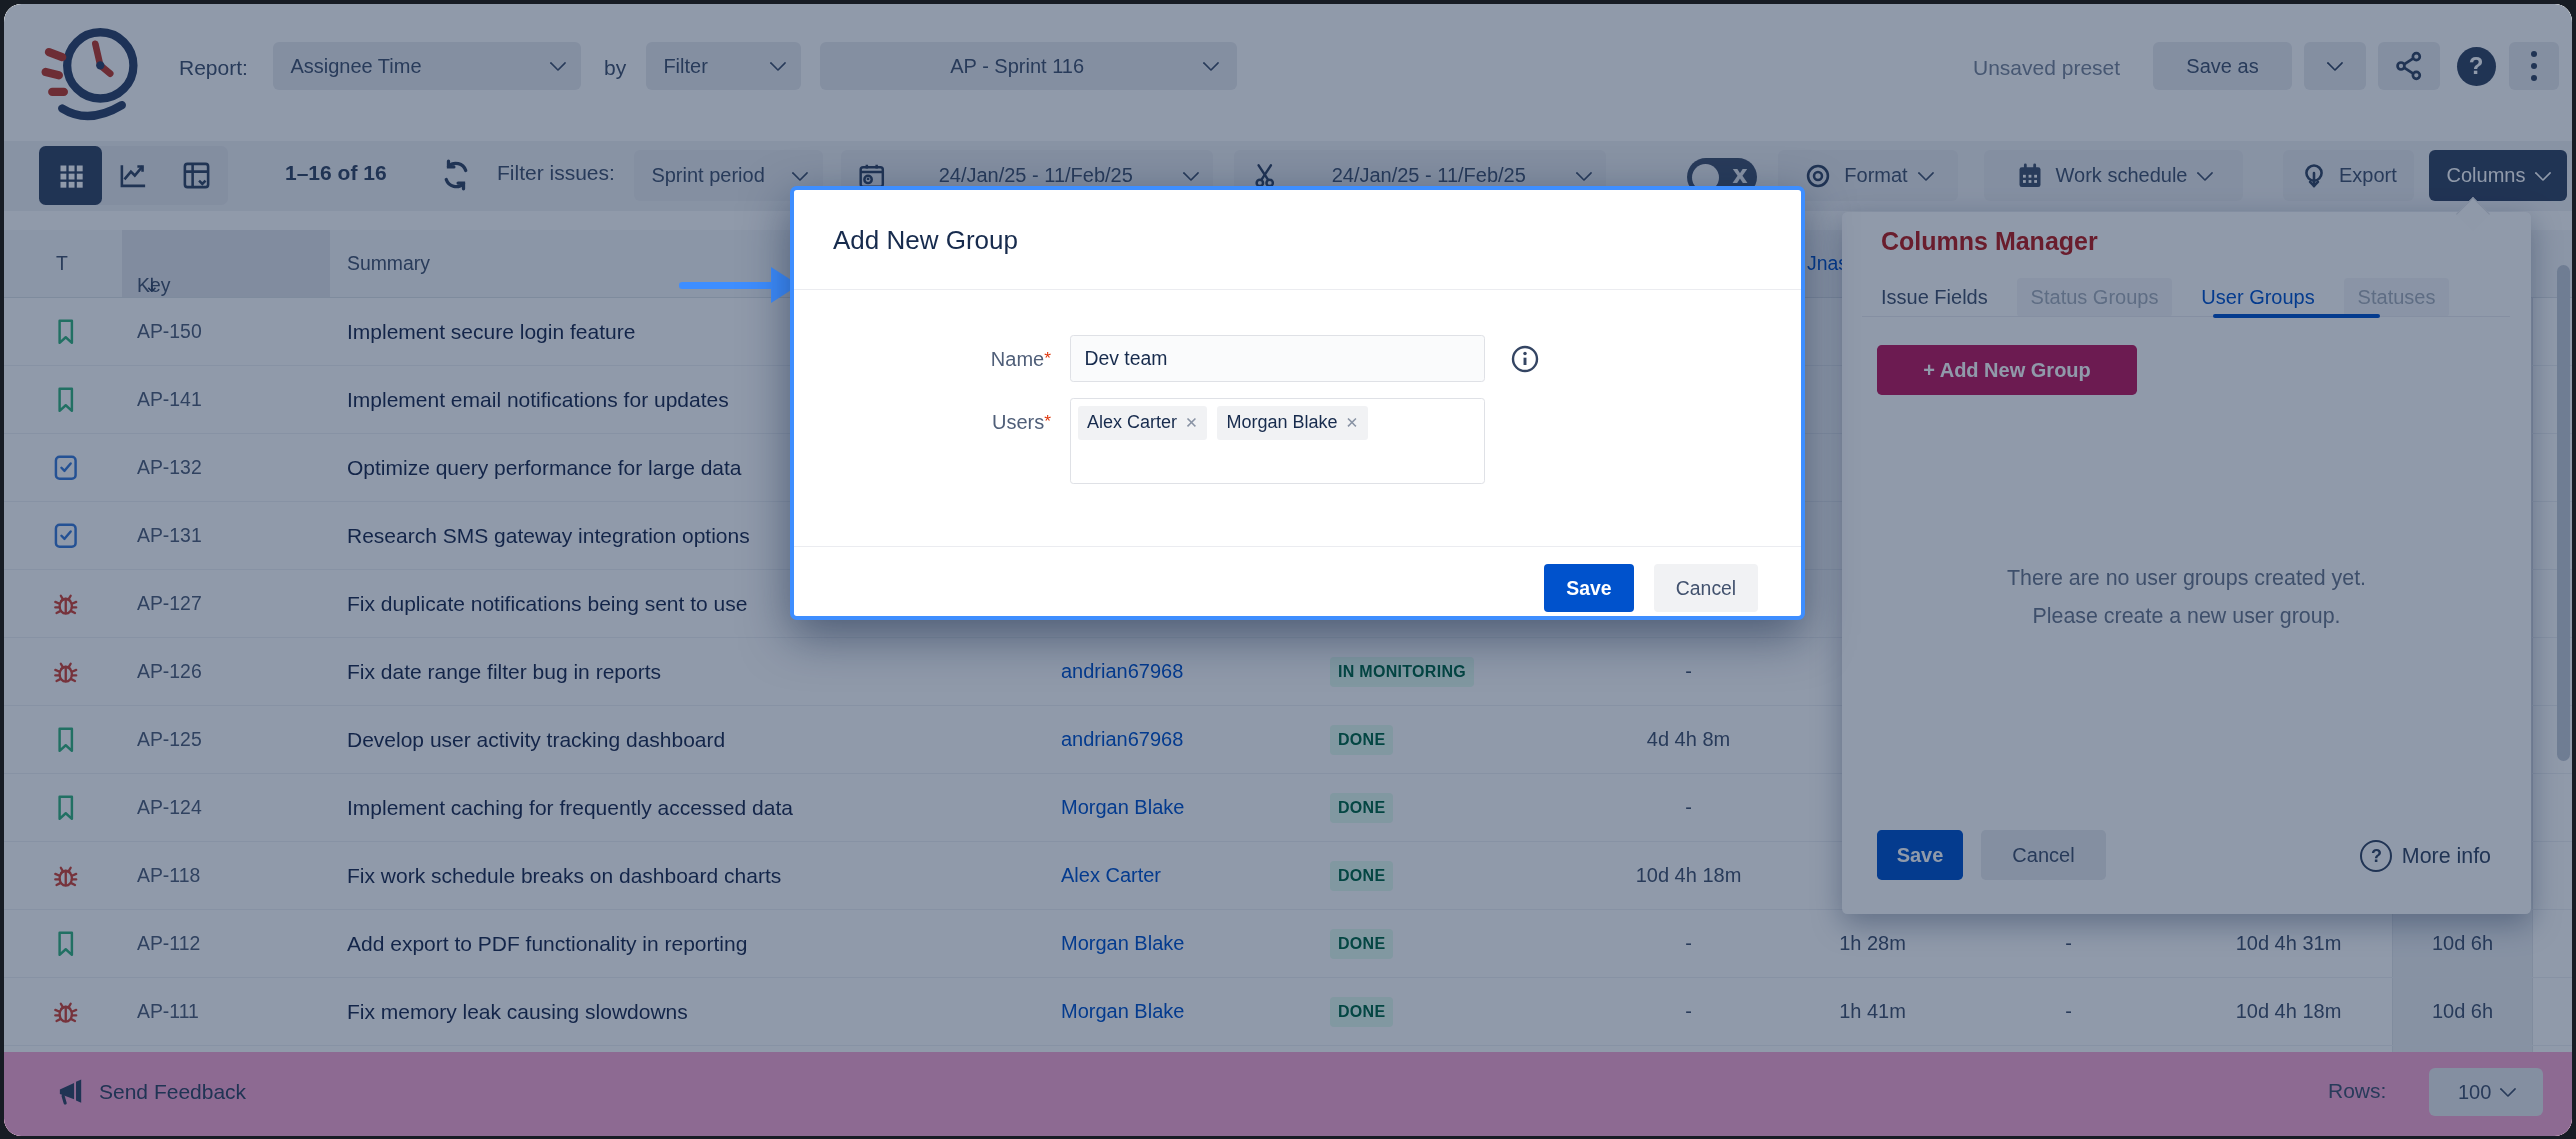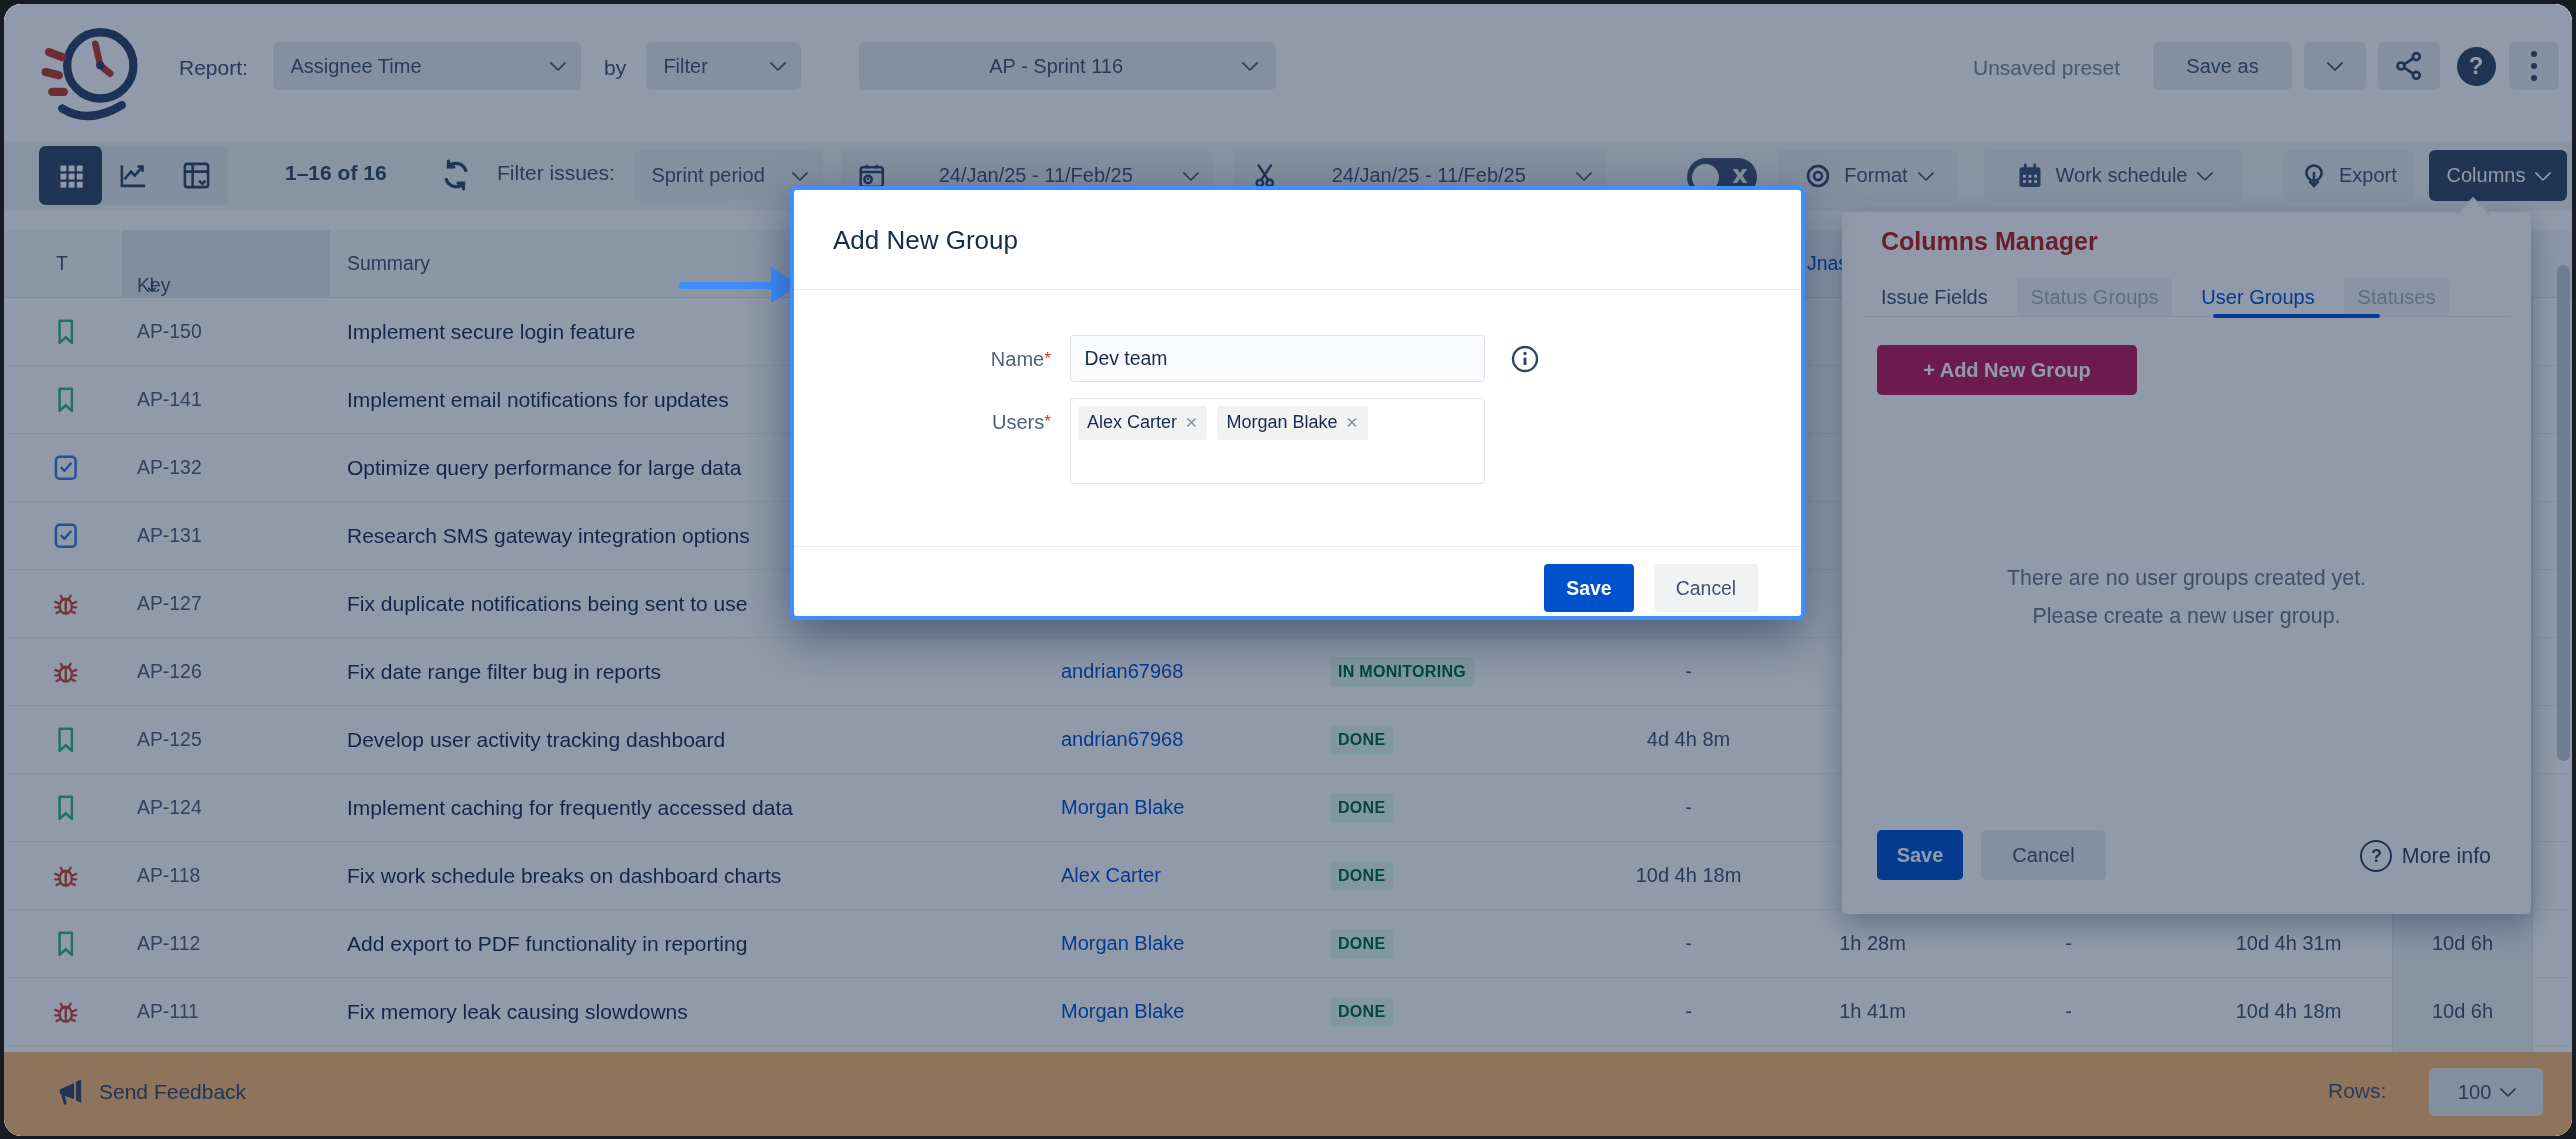--- a/index.html
+++ b/index.html
@@ -46,21 +46,21 @@
   .cell-key{left:133px;color:#505f79;font-size:19.4px;font-weight:500;}
   .cell-summary{left:343px;color:#1d2b4f;font-size:21px;}
   .cell-assignee{left:1057px;color:#0052cc;font-size:20px;text-decoration:none;}
   .cell-status{left:1326px;}
   .lozenge{background:#E3FCEF;color:#006644;font-size:16px;font-weight:bold;letter-spacing:0.3px;padding:6px 8px;border-radius:4px;white-space:nowrap;}
   .tcol{justify-content:center;color:#42526e;font-size:20px;}
   .c1{left:1584px;width:201px;} .c2{left:1768px;width:201px;} .c3{left:1964px;width:201px;} .c4{left:2184px;width:201px;}
   .c5{left:2388px;width:139px;background:#eef0f3;border-left:1.3px solid #e2e5ea;border-right:1.3px solid #e2e5ea;}
 
   
-  .app-footer{position:absolute;left:0;top:1048px;width:100%;height:84px;background:#fdba74;z-index:30;}
+  .app-footer{position:absolute;left:0;top:1048px;width:100%;height:84px;background:#f9a8d4;z-index:30;}
   .feedback{position:absolute;left:52px;top:24px;display:flex;align-items:center;gap:12px;color:#344563;font-size:21px;}
   .rows-label{position:absolute;left:2324px;top:27px;color:#42526e;font-size:21px;}
   .rows-dd{left:2425px;top:16px;width:114px;height:48px;}
 
   
   .cpanel{position:absolute;left:1838px;top:208px;width:689px;height:702px;background:#ffffff;border-radius:5.4px;box-shadow:0 9.4px 29.5px rgba(9,30,66,0.35);z-index:40;}
   .cpanel h2{position:absolute;left:39px;top:14.7px;margin:0;font-size:25px;color:#b91c1c;font-weight:bold;}
   .ctabs{position:absolute;left:39px;top:66px;display:flex;align-items:center;gap:29.5px;font-size:20px;white-space:nowrap;}
   .ctab{color:#42526e;padding:8px 0;}
   .ctab.disabled{color:#a5adba;background:#f4f5f7;padding:8px 13.4px;border-radius:4px;}
@@ -114,21 +114,21 @@
     <span class="lbl" style="left:175px;top:52px;">Report:</span>
     <div class="btn" style="left:269px;top:38px;width:308px;height:48px;justify-content:space-between;padding:0 17.4px;box-sizing:border-box;">
       <span>Assignee Time</span>
         <span class="chev"></span>
     </div>
     <span class="lbl" style="left:600px;top:52px;">by</span>
     <div class="btn" style="left:642px;top:38px;width:155px;height:48px;justify-content:space-between;padding:0 17.4px;box-sizing:border-box;">
       <span>Filter</span>
         <span class="chev"></span>
     </div>
-    <div class="btn" style="left:855px;top:38px;width:417px;height:48px;justify-content:space-between;padding:0 20px;box-sizing:border-box;">
+    <div class="btn" style="left:816px;top:38px;width:417px;height:48px;justify-content:space-between;padding:0 20px;box-sizing:border-box;">
       <span style="flex:1;text-align:center;">AP - Sprint 116</span>
         <span class="chev"></span>
     </div>
     <span class="preset">Unsaved preset</span>
     <div class="btn" style="left:2149px;top:38px;width:139px;height:48px;">
         <span>Save as</span>
       </div>
     <div class="icon-btn" style="left:2300px;width:62px;">
         <span class="chev" style="color:#344563;"></span>
       </div>

